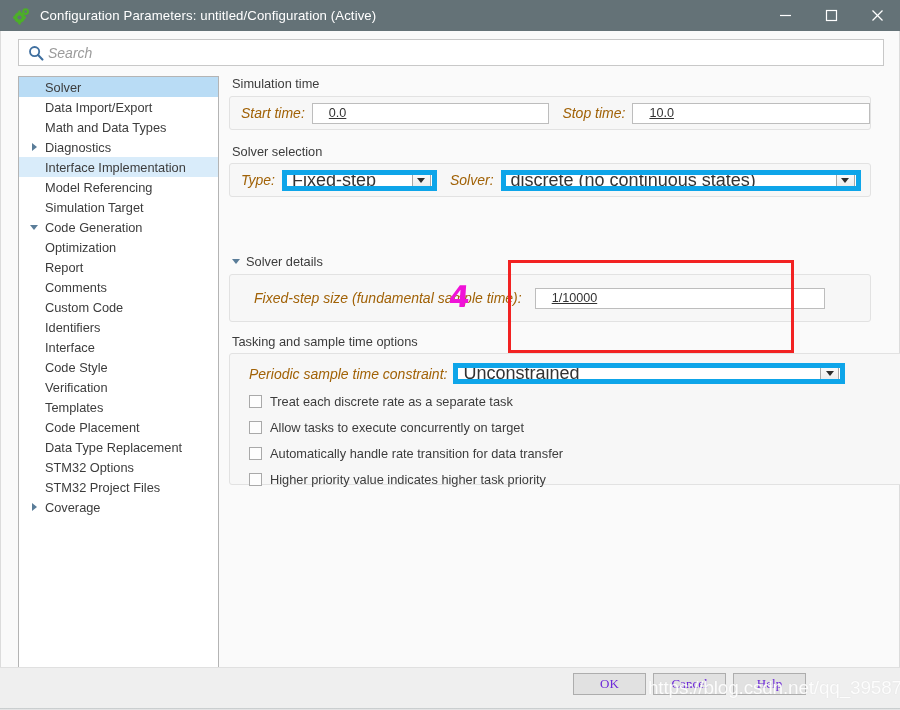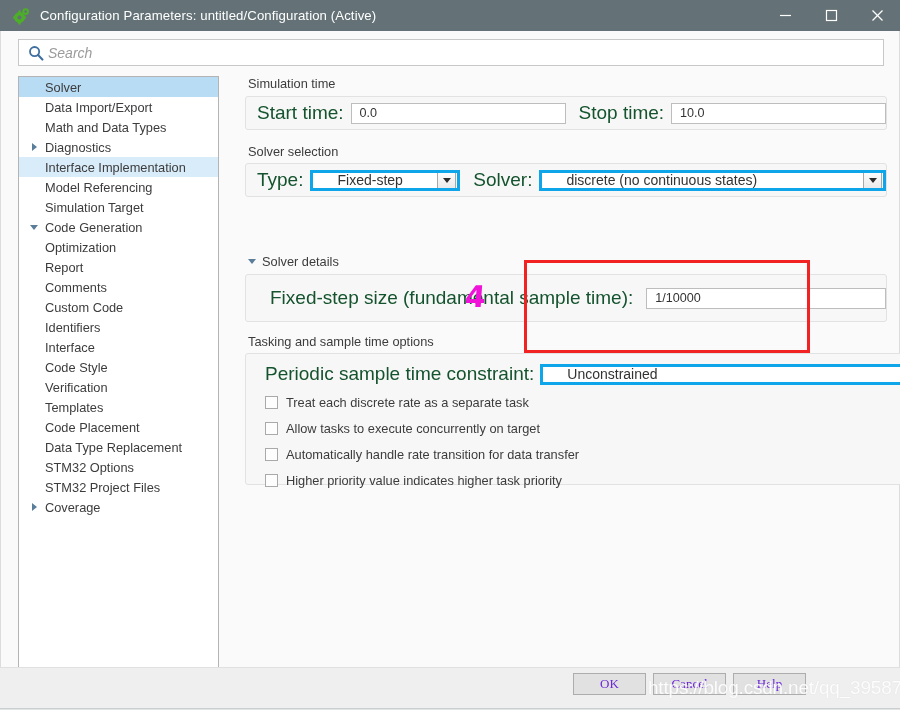--- a/index.html
+++ b/index.html
@@ -93,53 +93,52 @@
   .tree-item .tlabel { padding-left: 4px; }
   .tree-item.lvl0 .tlabel { margin-left: 0px; }
   .tree-item.lvl1 { padding-left: 22px; }
   .tree-item.sel-strong { background: #b9dcf5; }
   .tree-item.sel-light  { background: #d9ecfa; }
   .twisty-r { width:0;height:0;border-left:5px solid #5a7d99;border-top:4px solid transparent;border-bottom:4px solid transparent;}
   .twisty-d { width:0;height:0;border-top:5px solid #5a7d99;border-left:4px solid transparent;border-right:4px solid transparent;}
 
   
   .main {
-    position: absolute; left: 244px; top: 45px;
+    position: absolute; left: 228px; top: 45px;
     width: 655px; height: 610px;
   }
   .grp-title {
     font-size: 12.8px; color: #3c3c3c;
     margin: 0 0 5px 3px;
   }
   .panel {
     background: #f7f7f7;
     border: 1px solid #e2e2e2;
     border-radius: 3px;
   }
   .row { display: flex; align-items: center; }
-  .lbl { font-size: 19px; color: #14532d; white-space: nowrap; }
+  .lbl { font-size: 14px; color: #a16207; white-space: nowrap; font-style: italic; }
   .tfield {
     background: #ffffff;
     border: 1px solid #bdbdbd;
     height: 21px;
     font-size: 12.6px;
     color: #333333;
     display: flex; align-items: center;
-    padding-left: 8px;
-    overflow: hidden; white-space: nowrap;
+    padding-left: 16px;
+    overflow: hidden; white-space: nowrap; text-decoration: underline;
   }
   .combo {
     background: #ffffff;
-    border: 3px solid #0ea5e9;
+    border: 5px solid #0ea5e9;
     height: 21px;
     display: flex; align-items: center;
-    font-size: 14px; color: #333333;
+    font-size: 18px; color: #333333;
     position: relative;
     overflow: hidden;
-    padding-left: 19px;
   }
   .combo .cval { padding-left: 5px; white-space: nowrap; flex: 1 1 auto; overflow: hidden; }
   .combo .carrow {
     width: 19px; height: 19px; flex: 0 0 auto;
     background: linear-gradient(#fdfdfd, #e9e9e9);
     border-left: 1px solid #bdbdbd;
     border: 1px solid #a8a8a8;
     margin-right: 1px;
     display: flex; align-items: center; justify-content: center;
   }

